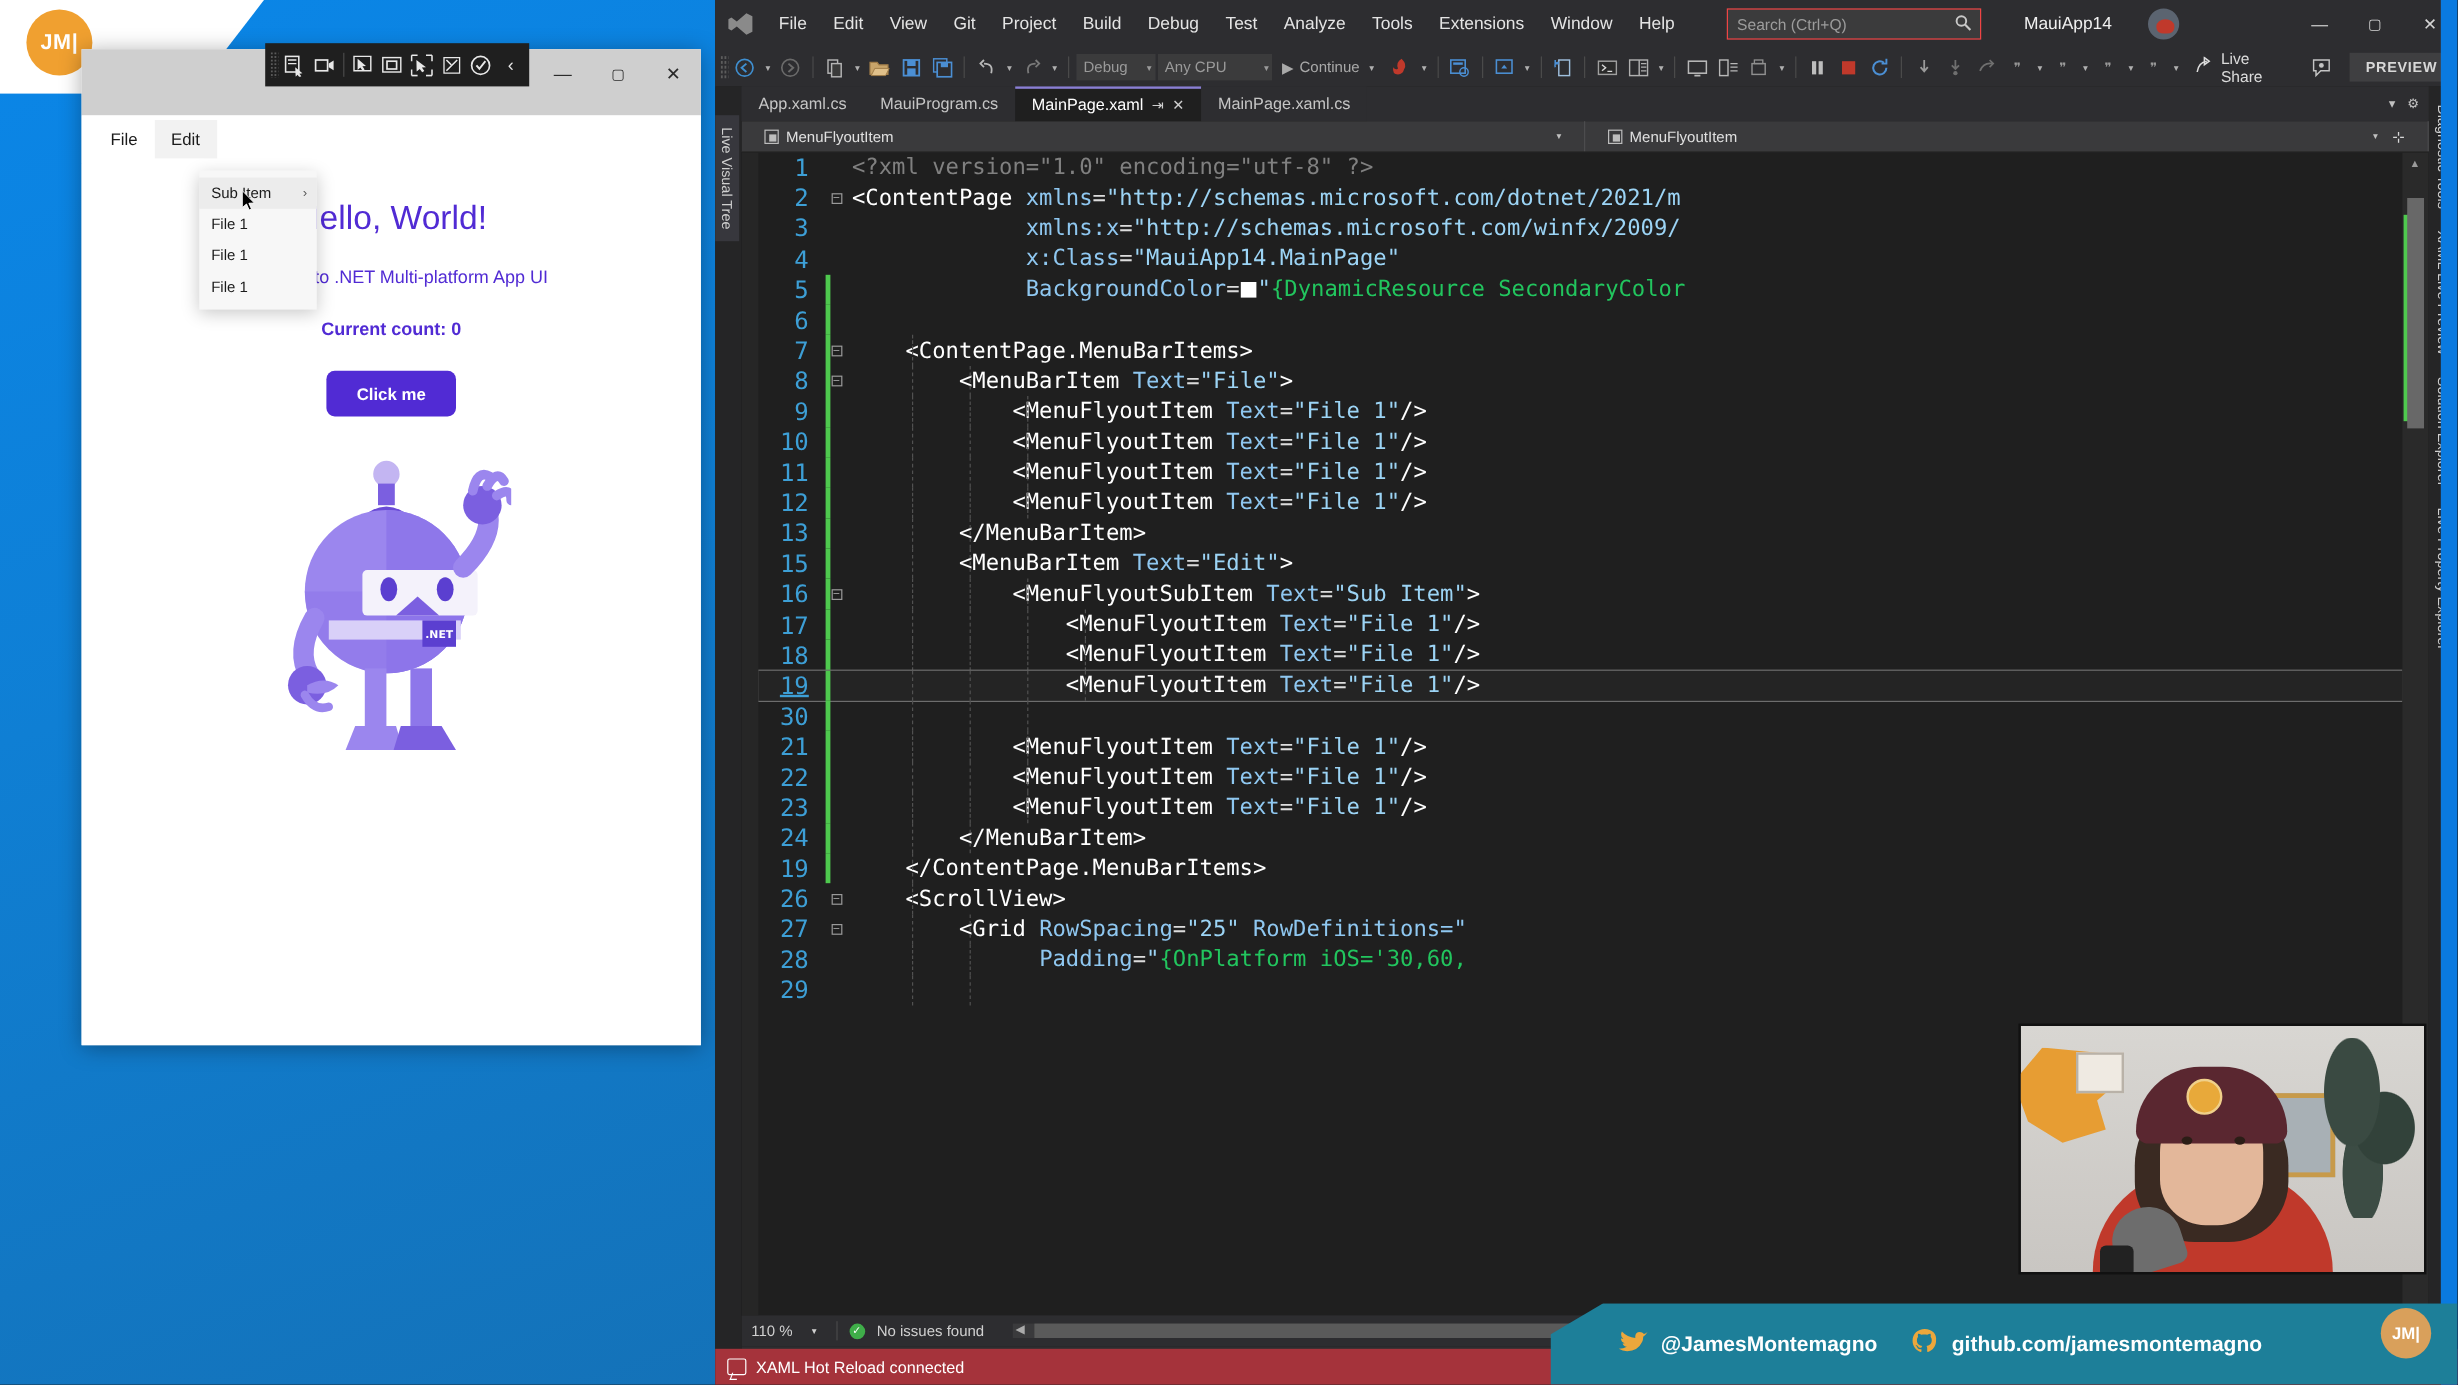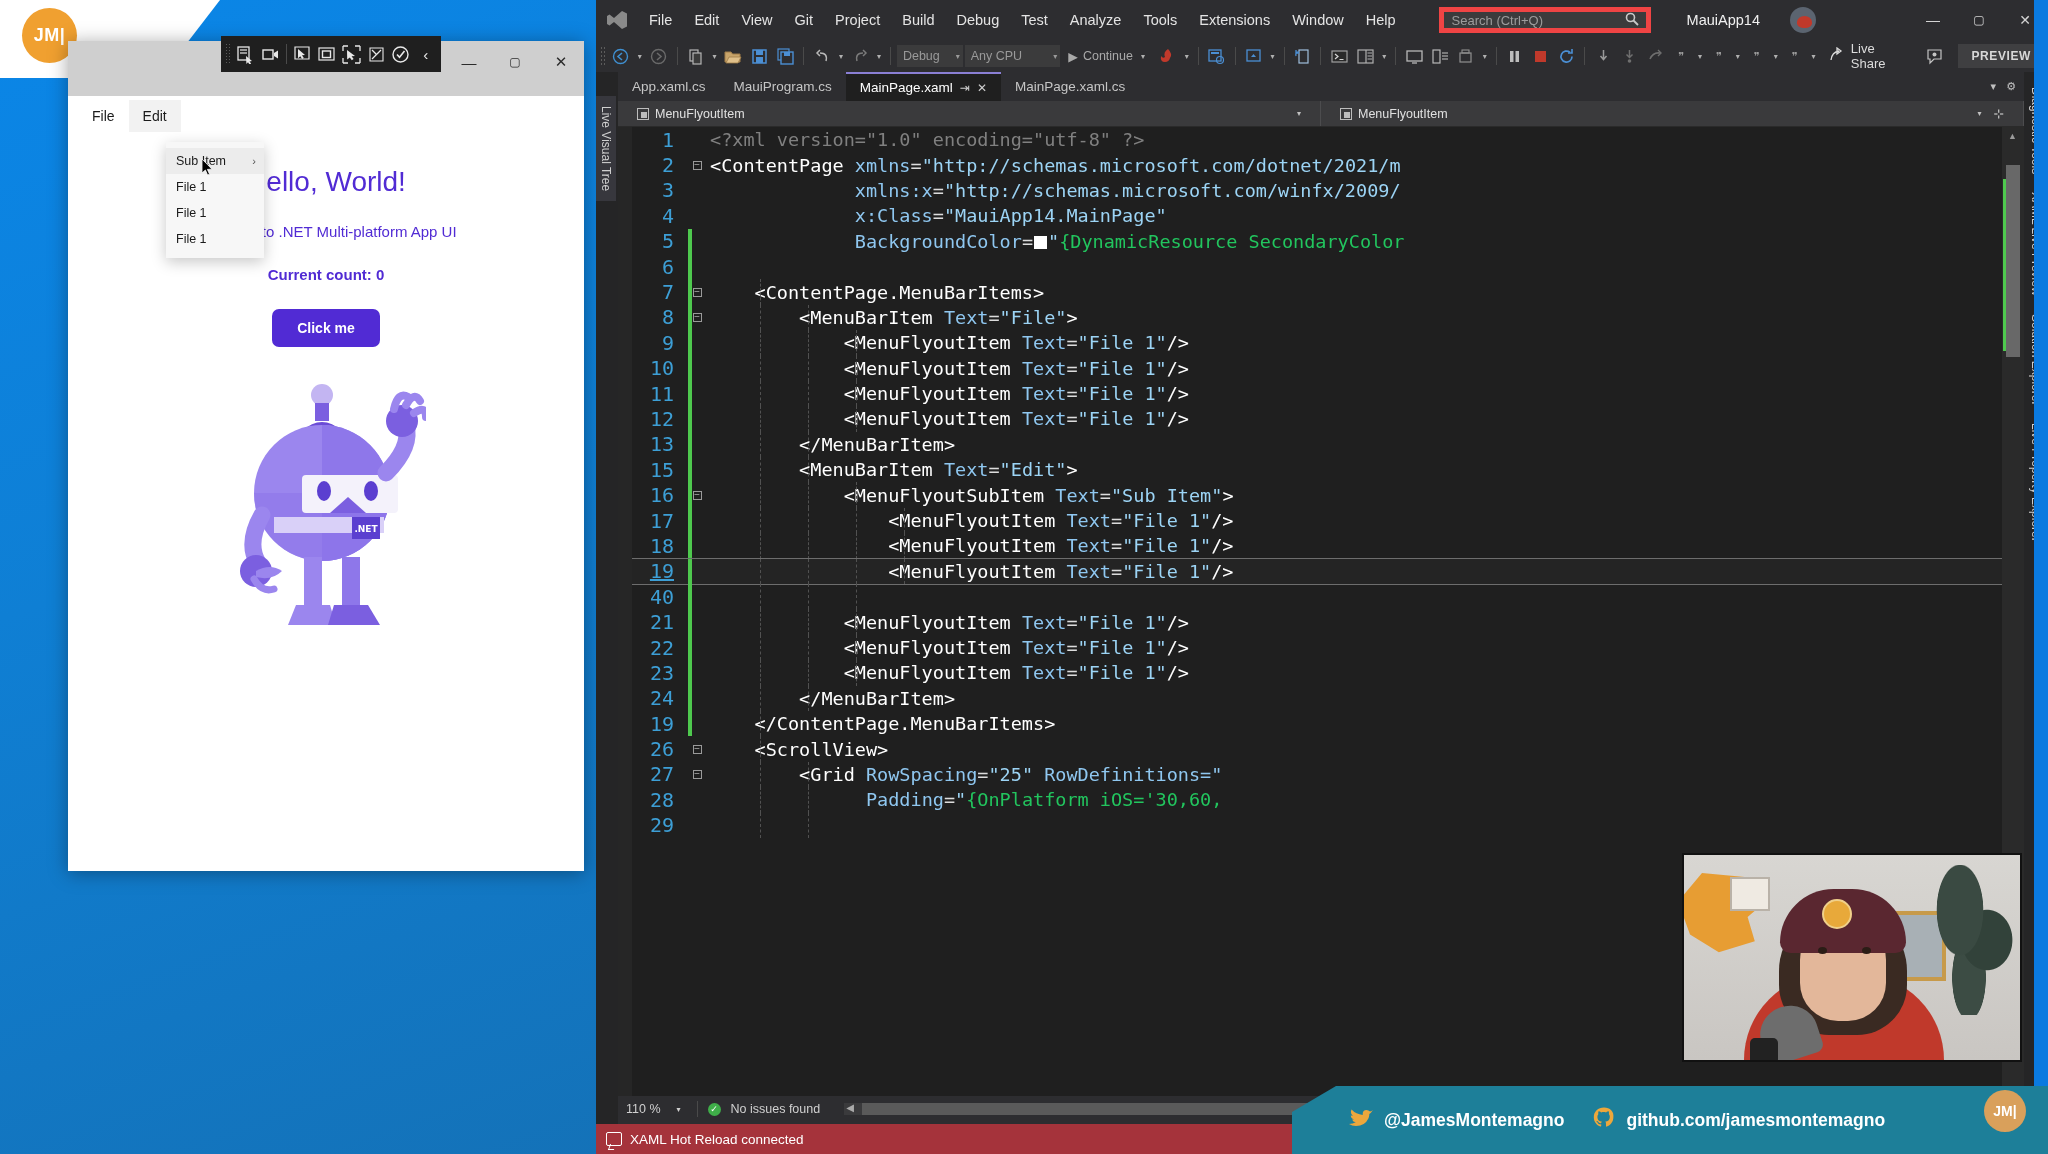--- a/index.html
+++ b/index.html
@@ -109,21 +109,21 @@
     height: 40px; display: flex; align-items: center; background: #2d2d30;
     font-size: 14.5px;
   }
   .vs-logo {
     width: 42px; display: flex; align-items: center; justify-content: center;
   }
   .vs-menu { display: flex; align-items: center; gap: 0; }
   .vs-menu span { padding: 6px 11px; color: #e4e4e4; }
   .vs-search {
     margin-left: 32px; width: 212px; height: 26px; background: #3b3b3c;
-    border: 5px solid #ef4444; display: flex; align-items: center;
+    border: 1px solid #ef4444; display: flex; align-items: center;
     padding: 0 8px; color: #9c9c9c; font-size: 13px; position: relative;
   }
   .vs-search .mag { position: absolute; right: 7px; color: #c8c8c8; }
   .vs-title {
     margin-left: 36px; font-size: 14.5px; color: #f0f0f0;
   }
   .vs-avatar {
     margin-left: 30px; width: 26px; height: 26px; border-radius: 50%;
     background: #5b6470; position: relative; overflow: hidden;
   }
@@ -759,21 +759,21 @@
               <div class="code-line"><div class="ln">9</div><div class="fold"></div><div class="chg-bar"></div><div class="code-text"><span class="k-tag">            &lt;MenuFlyoutItem </span><span class="k-attr">Text</span><span class="k-punct">=</span><span class="k-str">"File 1"</span><span class="k-tag">/&gt;</span></div><div class="indent-guide" style="left: 128px;"></div><div class="indent-guide" style="left: 176px;"></div><div class="indent-guide" style="left: 224px;"></div></div>
               <div class="code-line"><div class="ln">10</div><div class="fold"></div><div class="chg-bar"></div><div class="code-text"><span class="k-tag">            &lt;MenuFlyoutItem </span><span class="k-attr">Text</span><span class="k-punct">=</span><span class="k-str">"File 1"</span><span class="k-tag">/&gt;</span></div><div class="indent-guide" style="left: 128px;"></div><div class="indent-guide" style="left: 176px;"></div><div class="indent-guide" style="left: 224px;"></div></div>
               <div class="code-line"><div class="ln">11</div><div class="fold"></div><div class="chg-bar"></div><div class="code-text"><span class="k-tag">            &lt;MenuFlyoutItem </span><span class="k-attr">Text</span><span class="k-punct">=</span><span class="k-str">"File 1"</span><span class="k-tag">/&gt;</span></div><div class="indent-guide" style="left: 128px;"></div><div class="indent-guide" style="left: 176px;"></div><div class="indent-guide" style="left: 224px;"></div></div>
               <div class="code-line"><div class="ln">12</div><div class="fold"></div><div class="chg-bar"></div><div class="code-text"><span class="k-tag">            &lt;MenuFlyoutItem </span><span class="k-attr">Text</span><span class="k-punct">=</span><span class="k-str">"File 1"</span><span class="k-tag">/&gt;</span></div><div class="indent-guide" style="left: 128px;"></div><div class="indent-guide" style="left: 176px;"></div><div class="indent-guide" style="left: 224px;"></div></div>
               <div class="code-line"><div class="ln">13</div><div class="fold"></div><div class="chg-bar"></div><div class="code-text"><span class="k-tag">        &lt;/MenuBarItem&gt;</span></div><div class="indent-guide" style="left: 128px;"></div><div class="indent-guide" style="left: 176px;"></div></div>
               <div class="code-line"><div class="ln">15</div><div class="fold"></div><div class="chg-bar"></div><div class="code-text"><span class="k-tag">        &lt;MenuBarItem </span><span class="k-attr">Text</span><span class="k-punct">=</span><span class="k-str">"Edit"</span><span class="k-tag">&gt;</span></div><div class="indent-guide" style="left: 128px;"></div><div class="indent-guide" style="left: 176px;"></div></div>
               <div class="code-line"><div class="ln">16</div><div class="fold"><div class="fold-box">–</div></div><div class="chg-bar"></div><div class="code-text"><span class="k-tag">            &lt;MenuFlyoutSubItem </span><span class="k-attr">Text</span><span class="k-punct">=</span><span class="k-str">"Sub Item"</span><span class="k-tag">&gt;</span></div><div class="indent-guide" style="left: 128px;"></div><div class="indent-guide" style="left: 176px;"></div><div class="indent-guide" style="left: 224px;"></div></div>
               <div class="code-line"><div class="ln">17</div><div class="fold"></div><div class="chg-bar"></div><div class="code-text"><span class="k-tag">                &lt;MenuFlyoutItem </span><span class="k-attr">Text</span><span class="k-punct">=</span><span class="k-str">"File 1"</span><span class="k-tag">/&gt;</span></div><div class="indent-guide" style="left: 128px;"></div><div class="indent-guide" style="left: 176px;"></div><div class="indent-guide" style="left: 224px;"></div><div class="indent-guide" style="left: 272px;"></div></div>
               <div class="code-line"><div class="ln">18</div><div class="fold"></div><div class="chg-bar"></div><div class="code-text"><span class="k-tag">                &lt;MenuFlyoutItem </span><span class="k-attr">Text</span><span class="k-punct">=</span><span class="k-str">"File 1"</span><span class="k-tag">/&gt;</span></div><div class="indent-guide" style="left: 128px;"></div><div class="indent-guide" style="left: 176px;"></div><div class="indent-guide" style="left: 224px;"></div><div class="indent-guide" style="left: 272px;"></div></div>
               <div class="code-line cur"><div class="ln cur">19</div><div class="fold"></div><div class="chg-bar"></div><div class="code-text"><span class="k-tag">                &lt;MenuFlyoutItem </span><span class="k-attr">Text</span><span class="k-punct">=</span><span class="k-str">"File 1"</span><span class="k-tag">/&gt;</span></div><div class="indent-guide" style="left: 128px;"></div><div class="indent-guide" style="left: 176px;"></div><div class="indent-guide" style="left: 224px;"></div><div class="indent-guide" style="left: 272px;"></div></div>
-              <div class="code-line"><div class="ln">40</div><div class="fold"></div><div class="chg-bar"></div><div class="indent-guide" style="left: 128px;"></div><div class="indent-guide" style="left: 176px;"></div><div class="indent-guide" style="left: 224px;"></div></div>
+              <div class="code-line"><div class="ln">30</div><div class="fold"></div><div class="chg-bar"></div><div class="indent-guide" style="left: 128px;"></div><div class="indent-guide" style="left: 176px;"></div><div class="indent-guide" style="left: 224px;"></div></div>
               <div class="code-line"><div class="ln">21</div><div class="fold"></div><div class="chg-bar"></div><div class="code-text"><span class="k-tag">            &lt;MenuFlyoutItem </span><span class="k-attr">Text</span><span class="k-punct">=</span><span class="k-str">"File 1"</span><span class="k-tag">/&gt;</span></div><div class="indent-guide" style="left: 128px;"></div><div class="indent-guide" style="left: 176px;"></div><div class="indent-guide" style="left: 224px;"></div></div>
               <div class="code-line"><div class="ln">22</div><div class="fold"></div><div class="chg-bar"></div><div class="code-text"><span class="k-tag">            &lt;MenuFlyoutItem </span><span class="k-attr">Text</span><span class="k-punct">=</span><span class="k-str">"File 1"</span><span class="k-tag">/&gt;</span></div><div class="indent-guide" style="left: 128px;"></div><div class="indent-guide" style="left: 176px;"></div><div class="indent-guide" style="left: 224px;"></div></div>
               <div class="code-line"><div class="ln">23</div><div class="fold"></div><div class="chg-bar"></div><div class="code-text"><span class="k-tag">            &lt;MenuFlyoutItem </span><span class="k-attr">Text</span><span class="k-punct">=</span><span class="k-str">"File 1"</span><span class="k-tag">/&gt;</span></div><div class="indent-guide" style="left: 128px;"></div><div class="indent-guide" style="left: 176px;"></div><div class="indent-guide" style="left: 224px;"></div></div>
               <div class="code-line"><div class="ln">24</div><div class="fold"></div><div class="chg-bar"></div><div class="code-text"><span class="k-tag">        &lt;/MenuBarItem&gt;</span></div><div class="indent-guide" style="left: 128px;"></div><div class="indent-guide" style="left: 176px;"></div></div>
               <div class="code-line"><div class="ln">19</div><div class="fold"></div><div class="chg-bar"></div><div class="code-text"><span class="k-tag">    &lt;/ContentPage.MenuBarItems&gt;</span></div><div class="indent-guide" style="left: 128px;"></div></div>
               <div class="code-line"><div class="ln">26</div><div class="fold"><div class="fold-box">–</div></div><div class="code-text"><span class="k-tag">    &lt;ScrollView&gt;</span></div><div class="indent-guide" style="left: 128px;"></div></div>
               <div class="code-line"><div class="ln">27</div><div class="fold"><div class="fold-box">–</div></div><div class="code-text"><span class="k-tag">        &lt;Grid </span><span class="k-attr">RowSpacing</span><span class="k-punct">=</span><span class="k-str">"25"</span><span class="k-punct"> </span><span class="k-attr">RowDefinitions="</span></div><div class="indent-guide" style="left: 128px;"></div><div class="indent-guide" style="left: 176px;"></div></div>
               <div class="code-line"><div class="ln">28</div><div class="fold"></div><div class="code-text"><span class="k-punct">              </span><span class="k-attr">Padding</span><span class="k-punct">=</span><span class="k-str">"</span><span class="k-markup">{OnPlatform iOS='30,60,</span></div><div class="indent-guide" style="left: 128px;"></div><div class="indent-guide" style="left: 176px;"></div></div>
               <div class="code-line"><div class="ln">29</div><div class="fold"></div><div class="code-text"></div><div class="indent-guide" style="left: 128px;"></div><div class="indent-guide" style="left: 176px;"></div></div>
             </div>

